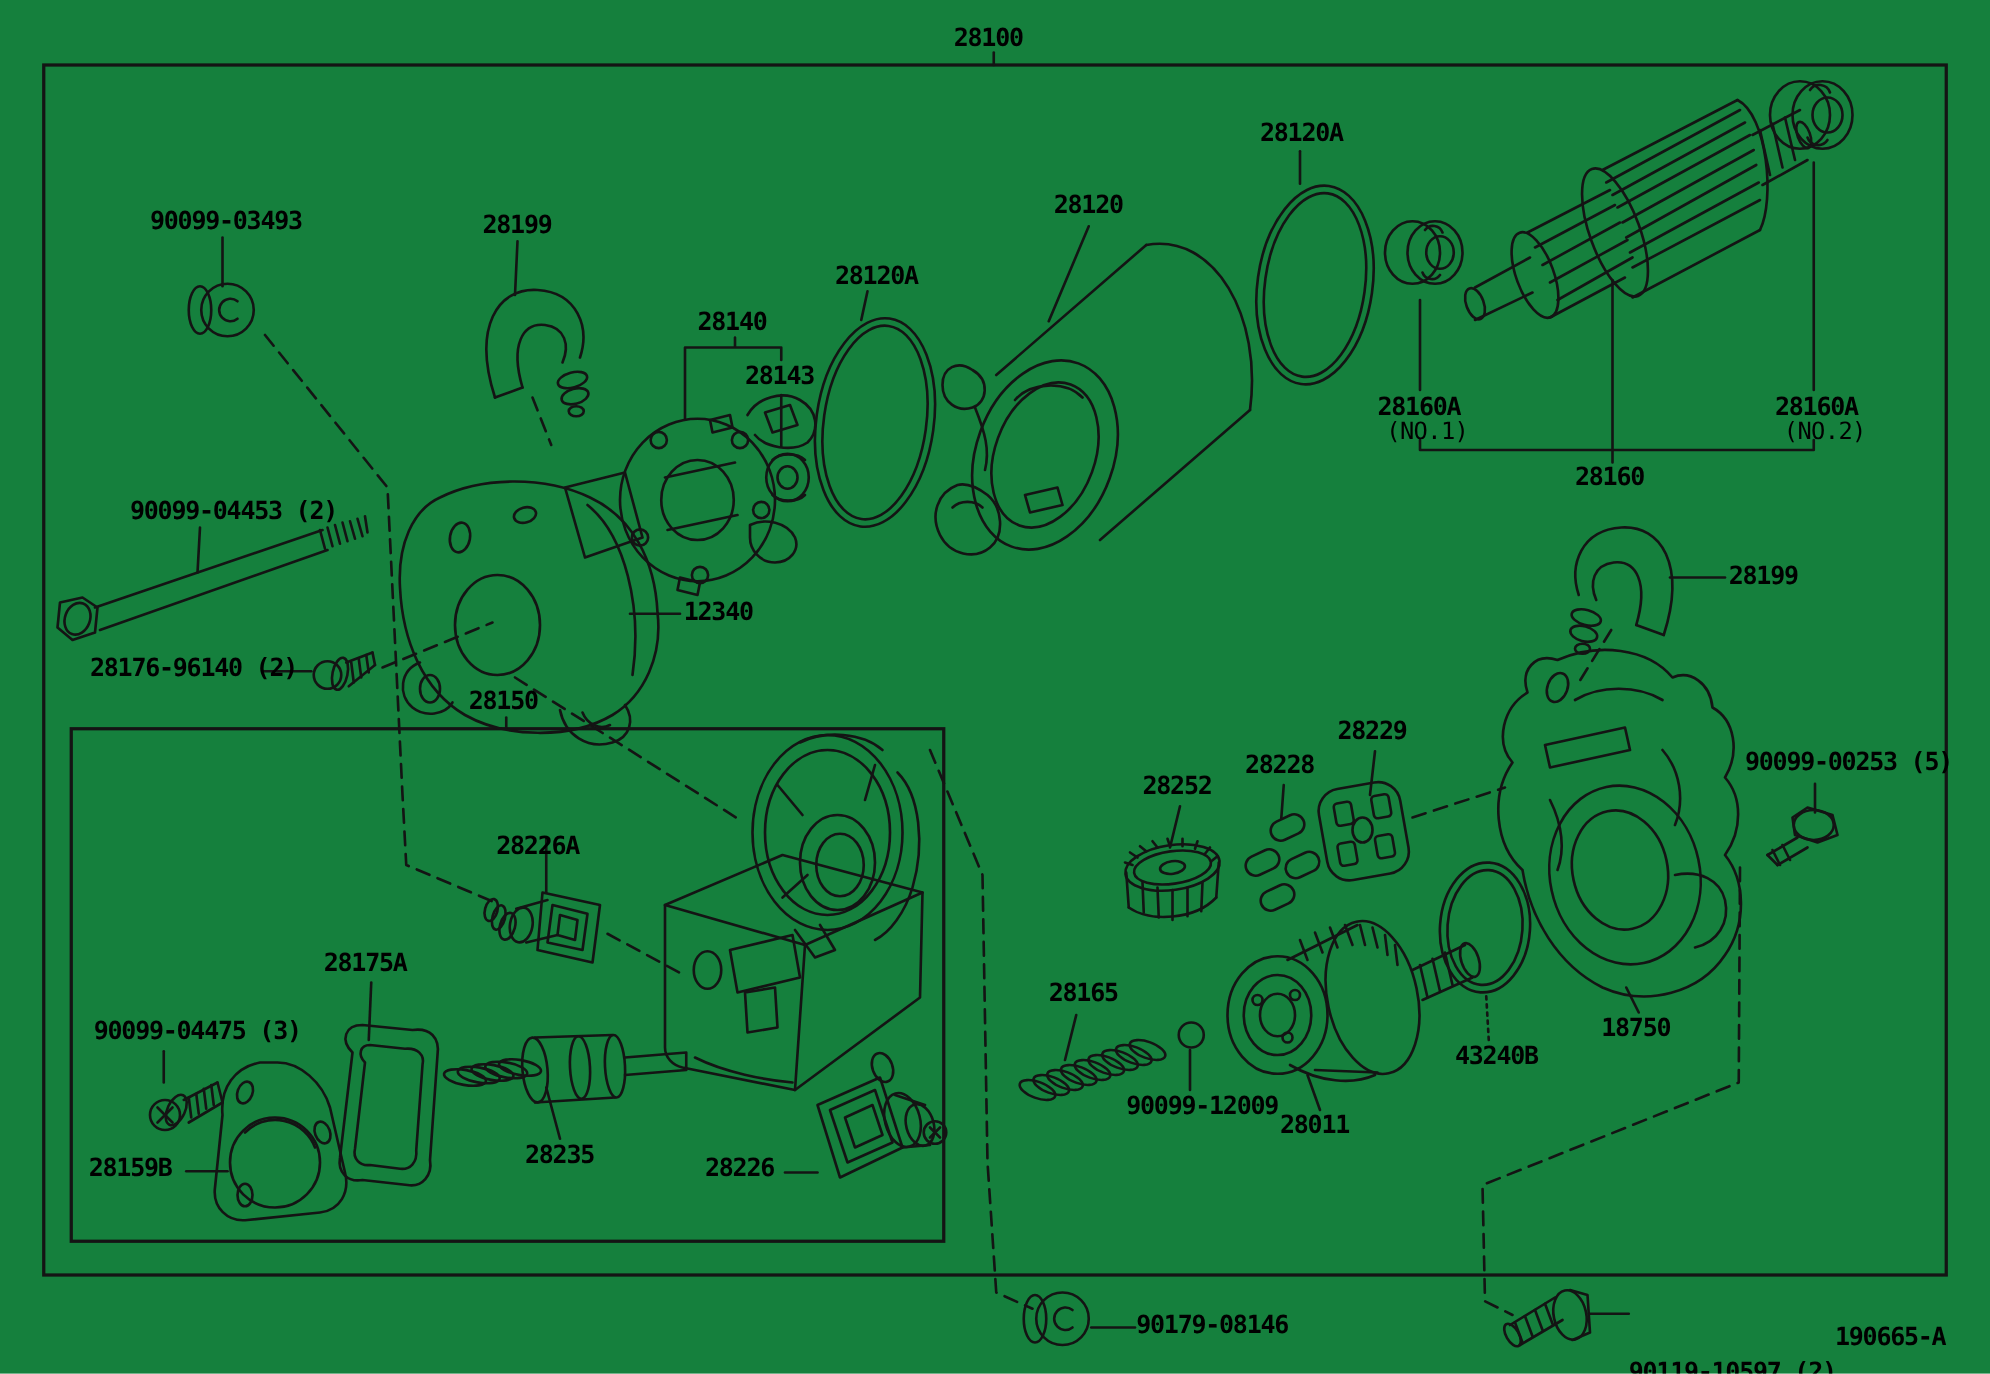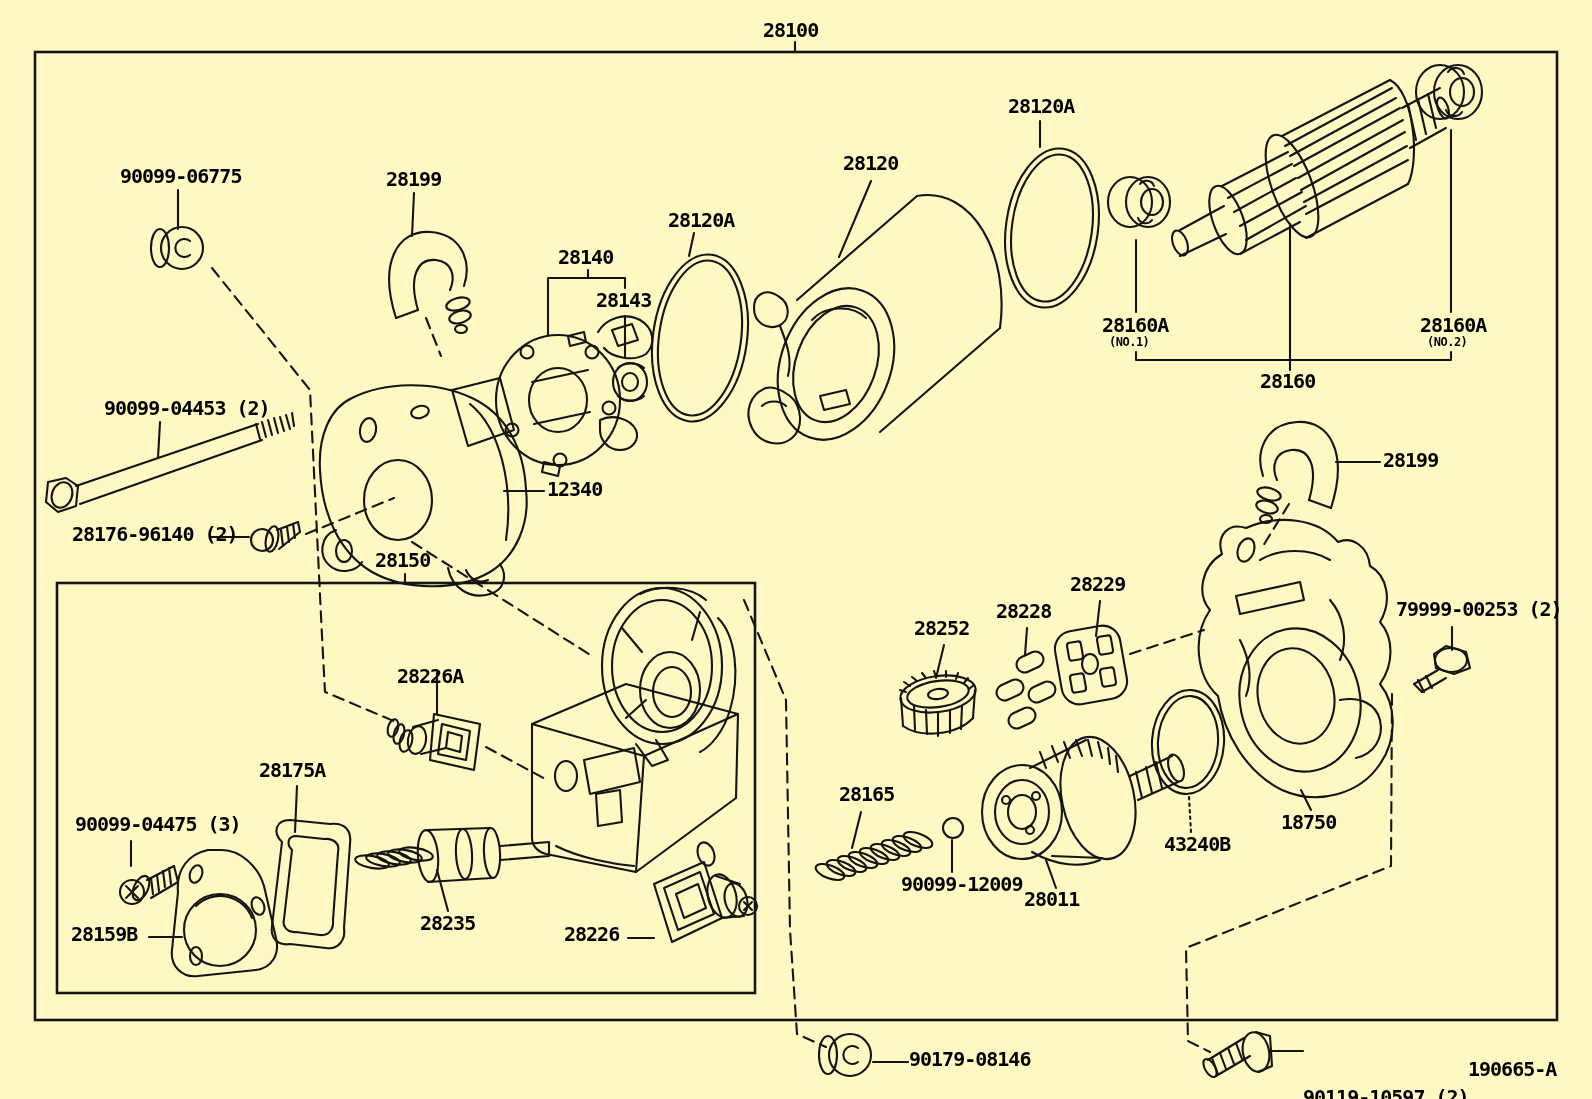--- a/index.html
+++ b/index.html
@@ -1,22 +1,22 @@
 <!DOCTYPE html>
 <html><head>
 <meta charset="utf-8">
 <style>
   html,body{margin:0;padding:0;background:#fff;}
-  #stage{position:relative;width:1592px;height:1099px;background:#fef9c3;overflow:hidden;
+  #stage{position:relative;width:1592px;height:1099px;background:#15803d;overflow:hidden;
          font-family:"DejaVu Sans Mono","Liberation Mono",monospace;}
   #art{position:absolute;left:0;top:0;}
   #labels-layer{position:absolute;left:0;top:0;width:100%;height:100%;pointer-events:none;}
   .part-label{position:absolute;font-weight:bold;font-size:20px;letter-spacing:-1px;
               color:#000;white-space:nowrap;line-height:1.05;}
-  .part-label-sub{font-weight:bold;font-size:12px;letter-spacing:-0.5px;padding-left:7px;}
+  .part-label-sub{font-weight:normal;font-size:19px;letter-spacing:-0.5px;padding-left:7px;}
   .ln{stroke:#141414;stroke-width:2.1;fill:none;stroke-linecap:round;stroke-linejoin:round;}
   .box{stroke:#141414;stroke-width:2.6;fill:none;}
   .dash{stroke-dasharray:11 7;}
   .dot{stroke-dasharray:2.5 4;}
 </style>
 </head>
 <body>
 
 <div id="stage">
 
@@ -392,36 +392,36 @@
       <path d="M1446,646 L1466,652 L1470,668 L1454,674 L1436,668 L1434,654 Z"></path>
       <ellipse cx="1451" cy="660" rx="16" ry="12"></ellipse>
       <path d="M1438,670 L1414,684 M1446,678 L1422,692"></path>
       <path d="M1418,680 L1424,692 M1426,676 L1432,688 M1414,684 L1422,692"></path>
     </g>
   </g>
 </svg>
 
 <div id="labels-layer">
       <div class="part-label" style="left: 763px; top: 20px;">28100</div>
-      <div class="part-label" style="left: 120px; top: 166px;">90099-06775</div>
+      <div class="part-label" style="left: 120px; top: 166px;">90099-03493</div>
       <div class="part-label" style="left: 386px; top: 169px;">28199</div>
       <div class="part-label" style="left: 558px; top: 247px;">28140</div>
       <div class="part-label" style="left: 596px; top: 290px;">28143</div>
       <div class="part-label" style="left: 668px; top: 210px;">28120A</div>
       <div class="part-label" style="left: 843px; top: 153px;">28120</div>
       <div class="part-label" style="left: 1008px; top: 96px;">28120A</div>
       <div class="part-label" style="left: 1102px; top: 315px;">28160A<div class="part-label-sub">(NO.1)</div></div>
       <div class="part-label" style="left: 1420px; top: 315px;">28160A<div class="part-label-sub">(NO.2)</div></div>
       <div class="part-label" style="left: 1260px; top: 371px;">28160</div>
       <div class="part-label" style="left: 104px; top: 398px;">90099-04453 (2)</div>
       <div class="part-label" style="left: 72px; top: 524px;">28176-96140 (2)</div>
       <div class="part-label" style="left: 547px; top: 479px;">12340</div>
       <div class="part-label" style="left: 1383px; top: 450px;">28199</div>
       <div class="part-label" style="left: 375px; top: 550px;">28150</div>
-      <div class="part-label" style="left: 1396px; top: 599px;">79999-00253 (2)</div>
+      <div class="part-label" style="left: 1396px; top: 599px;">90099-00253 (5)</div>
       <div class="part-label" style="left: 397px; top: 666px;">28226A</div>
       <div class="part-label" style="left: 914px; top: 618px;">28252</div>
       <div class="part-label" style="left: 996px; top: 601px;">28228</div>
       <div class="part-label" style="left: 1070px; top: 574px;">28229</div>
       <div class="part-label" style="left: 259px; top: 760px;">28175A</div>
       <div class="part-label" style="left: 839px; top: 784px;">28165</div>
       <div class="part-label" style="left: 75px; top: 814px; text-align: right;">90099-04475 (3)</div>
       <div class="part-label" style="left: 1164px; top: 834px;">43240B</div>
       <div class="part-label" style="left: 1281px; top: 812px;">18750</div>
       <div class="part-label" style="left: 71px; top: 924px;">28159B</div>

